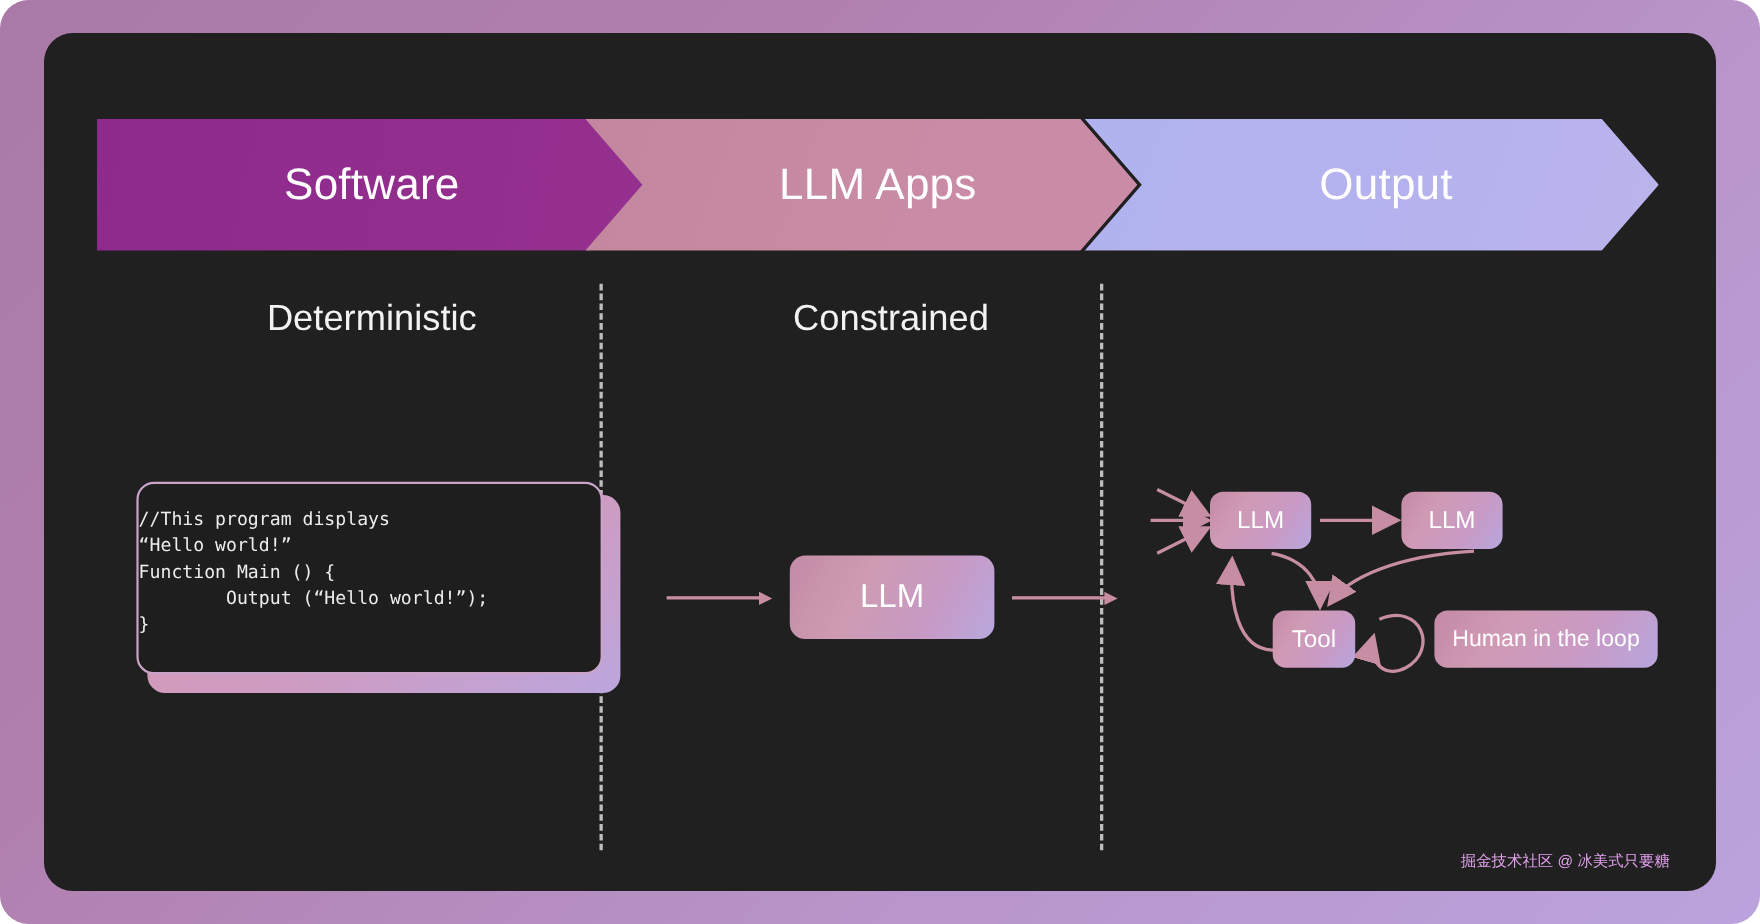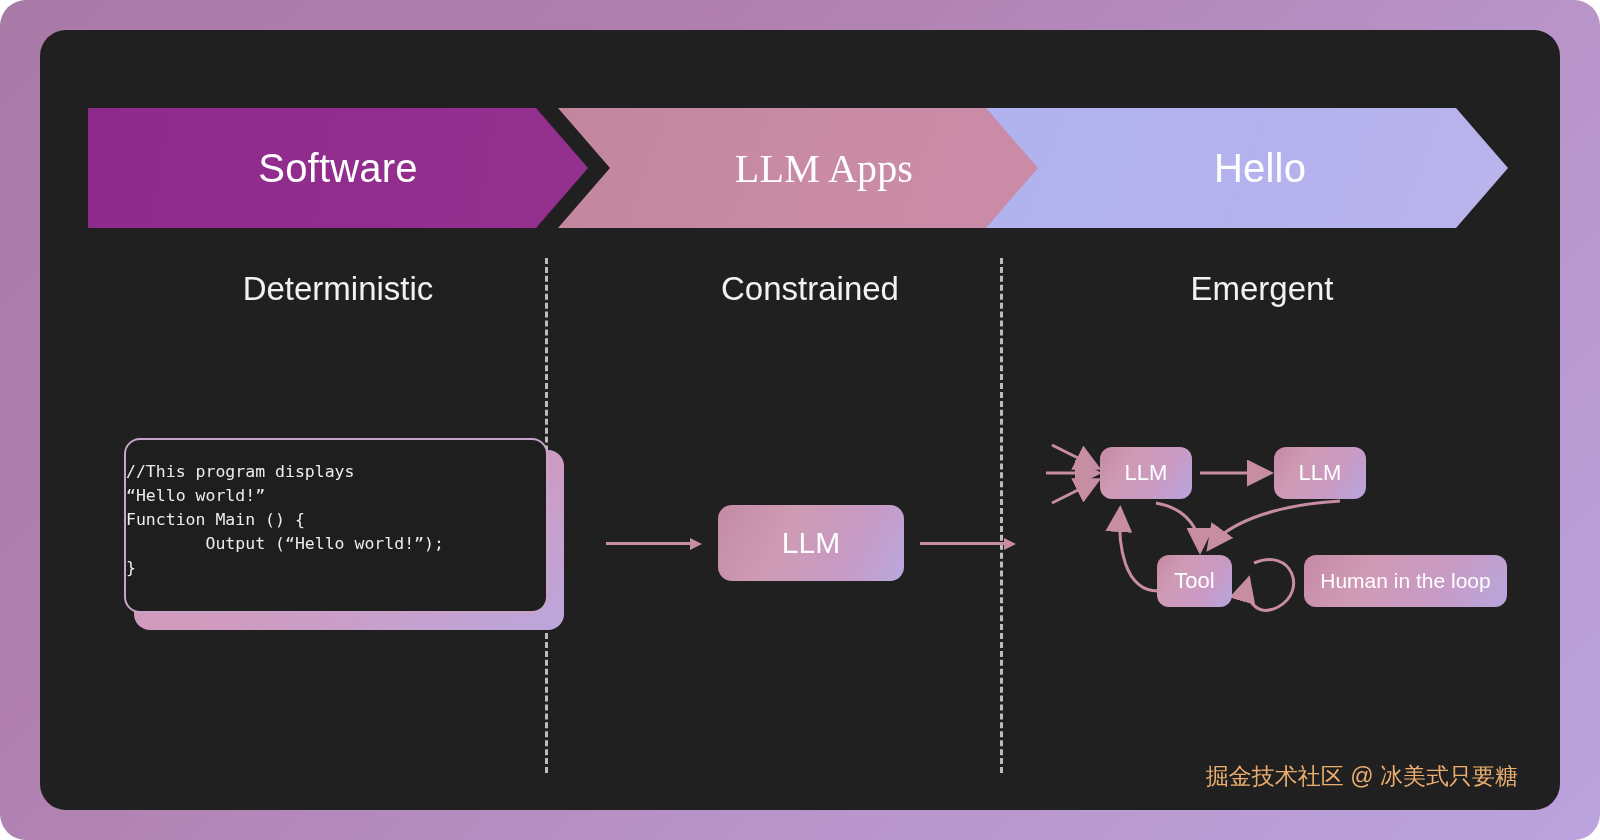--- a/index.html
+++ b/index.html
@@ -41,24 +41,23 @@
     letter-spacing: 0.2px;
     position: relative;
     z-index: 2;
   }
   #chev0 {
     left: 0; width: 500px;
     background: linear-gradient(100deg, #8e2a8c 0%, #95308f 100%);
     clip-path: polygon(0 0, 448px 0, 500px 50%, 448px 100%, 0 100%);
   }
   #chev1 {
-    left: 470px; width: 502px;
+    left: 444px; width: 502px;
     background: linear-gradient(110deg, #c2869f 0%, #c98ba4 50%, #c98ba6 100%);
     clip-path: polygon(0 0, 450px 0, 502px 50%, 450px 100%, 0 100%, 52px 50%);
-    font-family: Liberation Serif, serif;
   }
   #chev2 {
     left: 898px; width: 522px;
     background: linear-gradient(110deg, #b0b3ef 0%, #b5b2ee 60%, #bbb4ec 100%);
     clip-path: polygon(0 0, 470px 0, 522px 50%, 470px 100%, 0 100%, 52px 50%);
   }
   #chev1 .chev-label { margin-left: 30px; }
   #chev2 .chev-label { margin-left: 26px; }
 
   
@@ -149,47 +148,46 @@
   #node-llm1 { left: 60px; top: 32px; width: 92px; height: 52px; font-size: 22px; }
   #node-llm2 { left: 234px; top: 32px; width: 92px; height: 52px; font-size: 22px; }
   #node-tool { left: 117px; top: 140px; width: 75px; height: 52px; font-size: 22px; }
   #node-human{ left: 264px; top: 140px; width: 203px; height: 52px; font-size: 21px; }
   #agents svg { position: absolute; left: 0; top: 0; width: 520px; height: 220px; overflow: visible; }
 
   
   #watermark {
     position: absolute;
     right: 42px; bottom: 18px;
-    color: #fdba74;
-    font-size: 23px;
+    color: #f0abfc;
+    font-size: 14px;
     opacity: 0.92;
     white-space: nowrap;
   }
 </style>
 </head>
 <body>
 
 <div id="frame">
   <div id="canvas">
 
     <div id="banner">
       <div class="chev" id="chev0">
         <span class="chev-label">Software</span>
       </div>
       <div class="chev" id="chev1">
         <span class="chev-label">LLM Apps</span>
       </div>
       <div class="chev" id="chev2">
-        <span class="chev-label">Hello</span>
+        <span class="chev-label">Output</span>
       </div>
     </div>
 
     <div class="col-head" id="head0">Deterministic</div>
     <div class="col-head" id="head1">Constrained</div>
-    <div class="col-head" id="head2">Emergent</div>
 
     <div class="divider" id="div1"></div>
     <div class="divider" id="div2"></div>
 
     <div id="code-shadow"></div>
     <div id="code-card">
       <pre id="code-text">//This program displays
 “Hello world!”
 Function Main () {
         Output (“Hello world!”);

